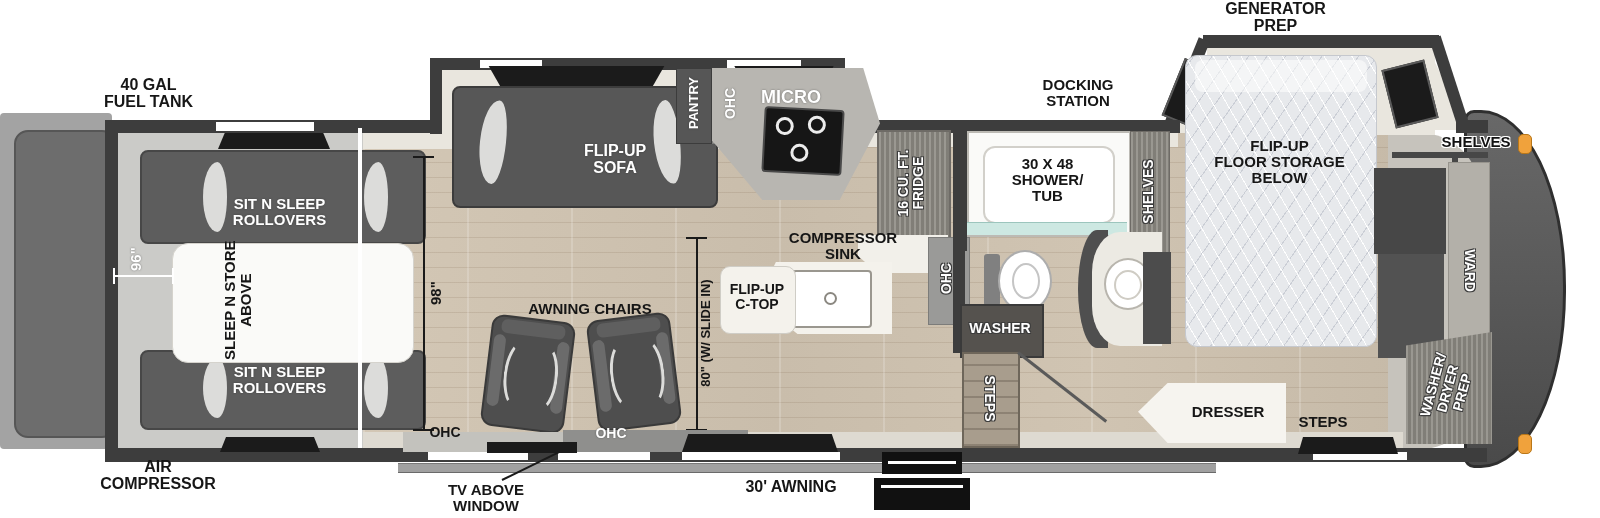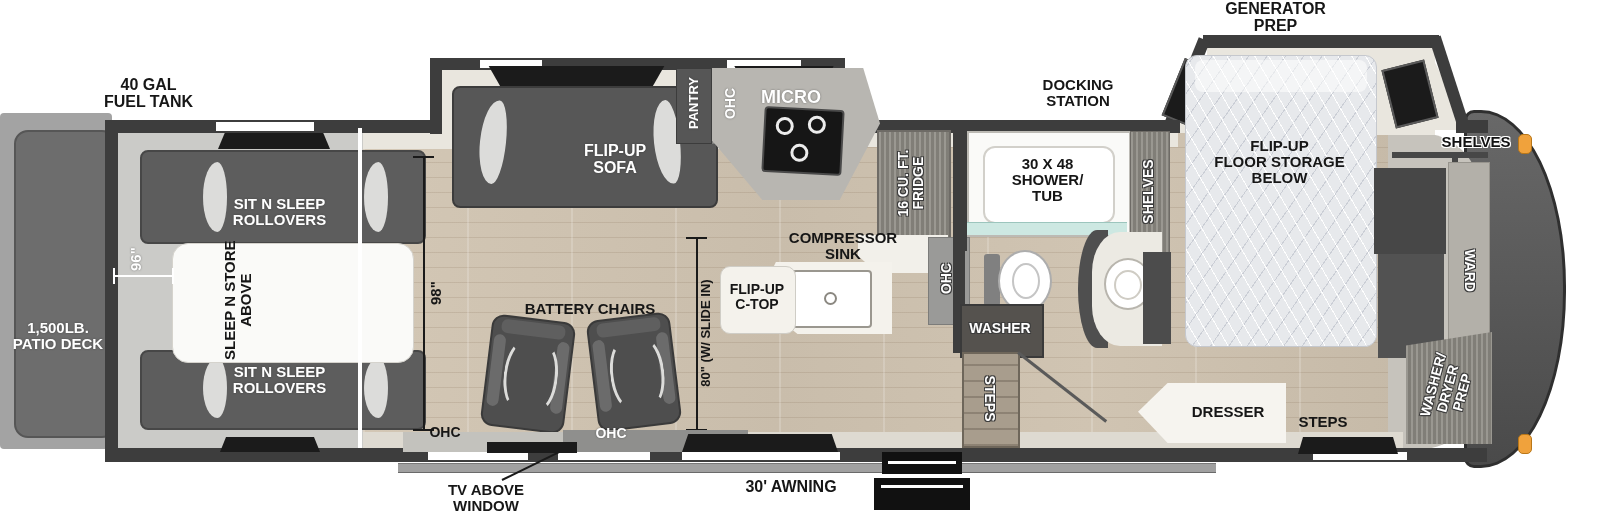--- a/index.html
+++ b/index.html
@@ -175,22 +175,22 @@
     <div class="abs" style="left:7px;top:7px;width:82px;height:3px;background:#fff;"></div>
   </div>
   <div class="abs" style="left:502px;top:479px;width:64px;height:2px;background:#1a1a1a;transform:rotate(-26deg);transform-origin:0 50%;"></div>
 
   <div class="lbl" style="left:86px;top:76px;width:125px;font-size:16px;">40 GAL
 FUEL TANK</div>
   <div class="lbl" style="left:1213px;top:0px;width:125px;font-size:16px;">GENERATOR
 PREP</div>
   <div class="lbl" style="left:1018px;top:77px;width:120px;font-size:15px;">DOCKING
 STATION</div>
-  <div class="lbl white" style="left:4px;top:320px;width:108px;font-size:15px;">1,500LB.
-PATIO DECK</div>
+  <div class="lbl" style="left:88px;top:458px;width:140px;font-size:16px;">AIR
+COMPRESSOR</div>
   <div class="lbl white" style="left:212px;top:196px;width:135px;font-size:15px;">SIT N SLEEP
 ROLLOVERS</div>
   <div class="lbl white" style="left:212px;top:364px;width:135px;font-size:15px;">SIT N SLEEP
 ROLLOVERS</div>
   <div class="lbl" style="left:173px;top:284px;width:130px;font-size:15px;transform:rotate(-90deg);">SLEEP N STORE
 ABOVE</div>
   <div class="lbl white" style="left:119px;top:251px;width:34px;font-size:15px;transform:rotate(-90deg);">96"</div>
   <div class="lbl" style="left:419px;top:285px;width:34px;font-size:15px;transform:rotate(-90deg);">98"</div>
   <div class="lbl" style="left:626px;top:326px;width:160px;font-size:13px;white-space:nowrap;transform:rotate(-90deg);">80" (W/ SLIDE IN)</div>
   <div class="lbl white" style="left:555px;top:142px;width:120px;font-size:16px;">FLIP-UP
@@ -198,21 +198,21 @@
   <div class="lbl white" style="left:659px;top:96px;width:70px;font-size:13px;transform:rotate(-90deg);">PANTRY</div>
   <div class="lbl white" style="left:709px;top:96px;width:44px;font-size:14px;transform:rotate(-90deg);">OHC</div>
   <div class="lbl white" style="left:758px;top:88px;width:66px;font-size:18px;">MICRO</div>
   <div class="lbl ol-dark" style="left:871px;top:168px;width:80px;font-size:14px;transform:rotate(-90deg);">16 CU. FT.
 FRIDGE</div>
   <div class="lbl ol-dark" style="left:925px;top:271px;width:44px;font-size:14px;transform:rotate(-90deg);">OHC</div>
   <div class="lbl" style="left:788px;top:230px;width:110px;font-size:15px;">COMPRESSOR
 SINK</div>
   <div class="lbl" style="left:722px;top:282px;width:70px;font-size:14px;">FLIP-UP
 C-TOP</div>
-  <div class="lbl" style="left:520px;top:301px;width:140px;font-size:15px;">BATTERY CHAIRS</div>
+  <div class="lbl" style="left:520px;top:301px;width:140px;font-size:15px;">AWNING CHAIRS</div>
   <div class="lbl" style="left:424px;top:425px;width:42px;font-size:14px;">OHC</div>
   <div class="lbl white" style="left:590px;top:426px;width:42px;font-size:14px;">OHC</div>
   <div class="lbl" style="left:995px;top:156px;width:105px;font-size:15px;">30 X 48
 SHOWER/
 TUB</div>
   <div class="lbl ol-dark" style="left:1111px;top:184px;width:76px;font-size:14px;transform:rotate(-90deg);">SHELVES</div>
   <div class="lbl ol-dark" style="left:968px;top:321px;width:64px;font-size:14px;">WASHER</div>
   <div class="lbl ol-dark" style="left:961px;top:391px;width:56px;font-size:14px;transform:rotate(90deg);">STEPS</div>
   <div class="lbl" style="left:1202px;top:138px;width:155px;font-size:15px;">FLIP-UP
 FLOOR STORAGE

